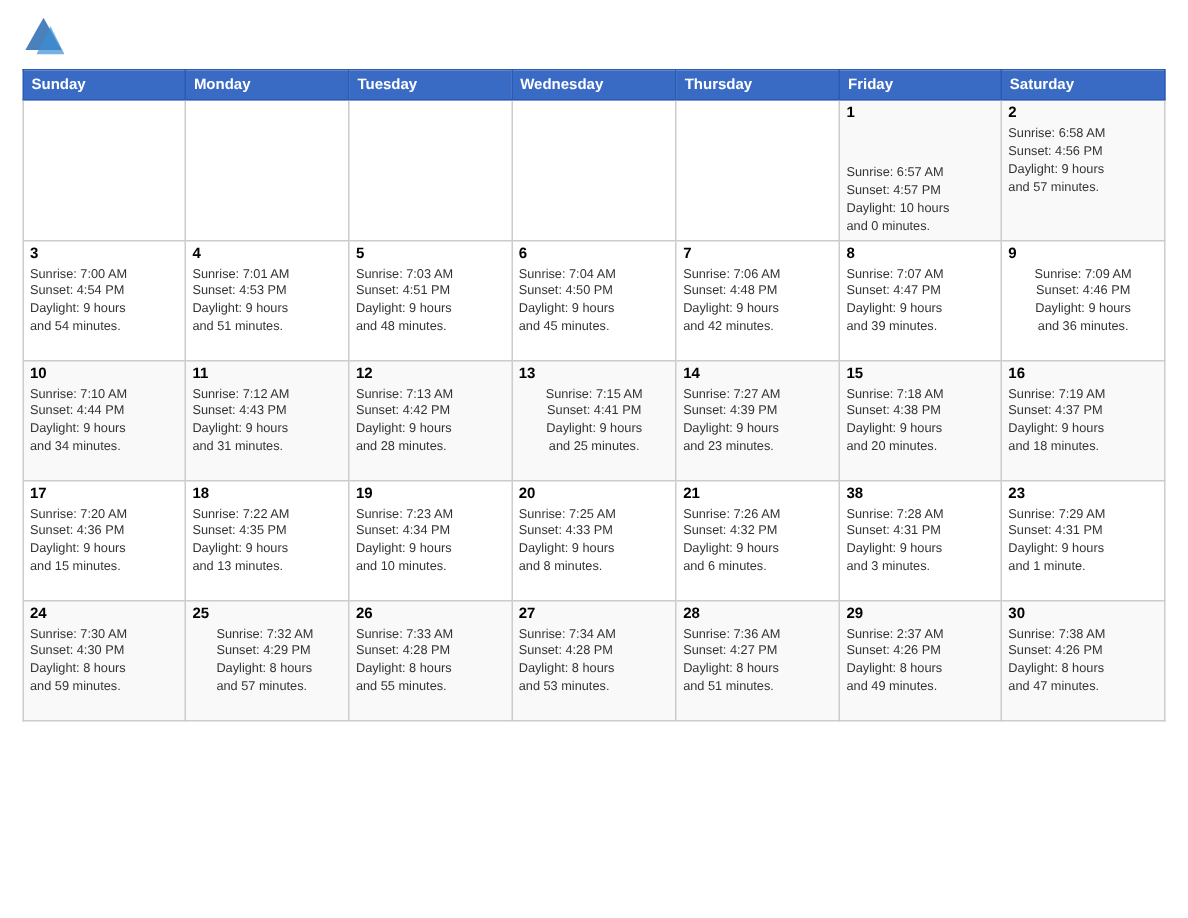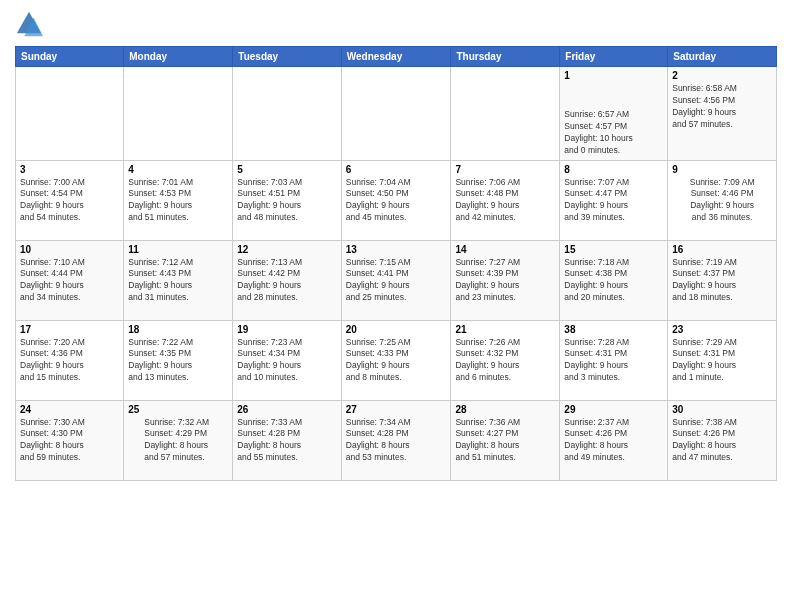--- a/index.html
+++ b/index.html
@@ -211,21 +211,21 @@
           </td>
           <td>
             <span class="day-number">12</span>
             <div class="day-info" style="white-space: pre-line;">Sunrise: 7:13 AM
 Sunset: 4:42 PM
 Daylight: 9 hours
 and 28 minutes.</div>
           </td>
           <td>
             <span class="day-number">13</span>
-            <div class="day-info" style="white-space: pre-line;">Sunrise: 7:15 AM
+            <div class="day-info" style="white-space: pre-line; text-align: center;">Sunrise: 7:15 AM
 Sunset: 4:41 PM
 Daylight: 9 hours
 and 25 minutes.</div>
           </td>
           <td>
             <span class="day-number">14</span>
             <div class="day-info" style="white-space: pre-line;">Sunrise: 7:27 AM
 Sunset: 4:39 PM
 Daylight: 9 hours
 and 23 minutes.</div>

